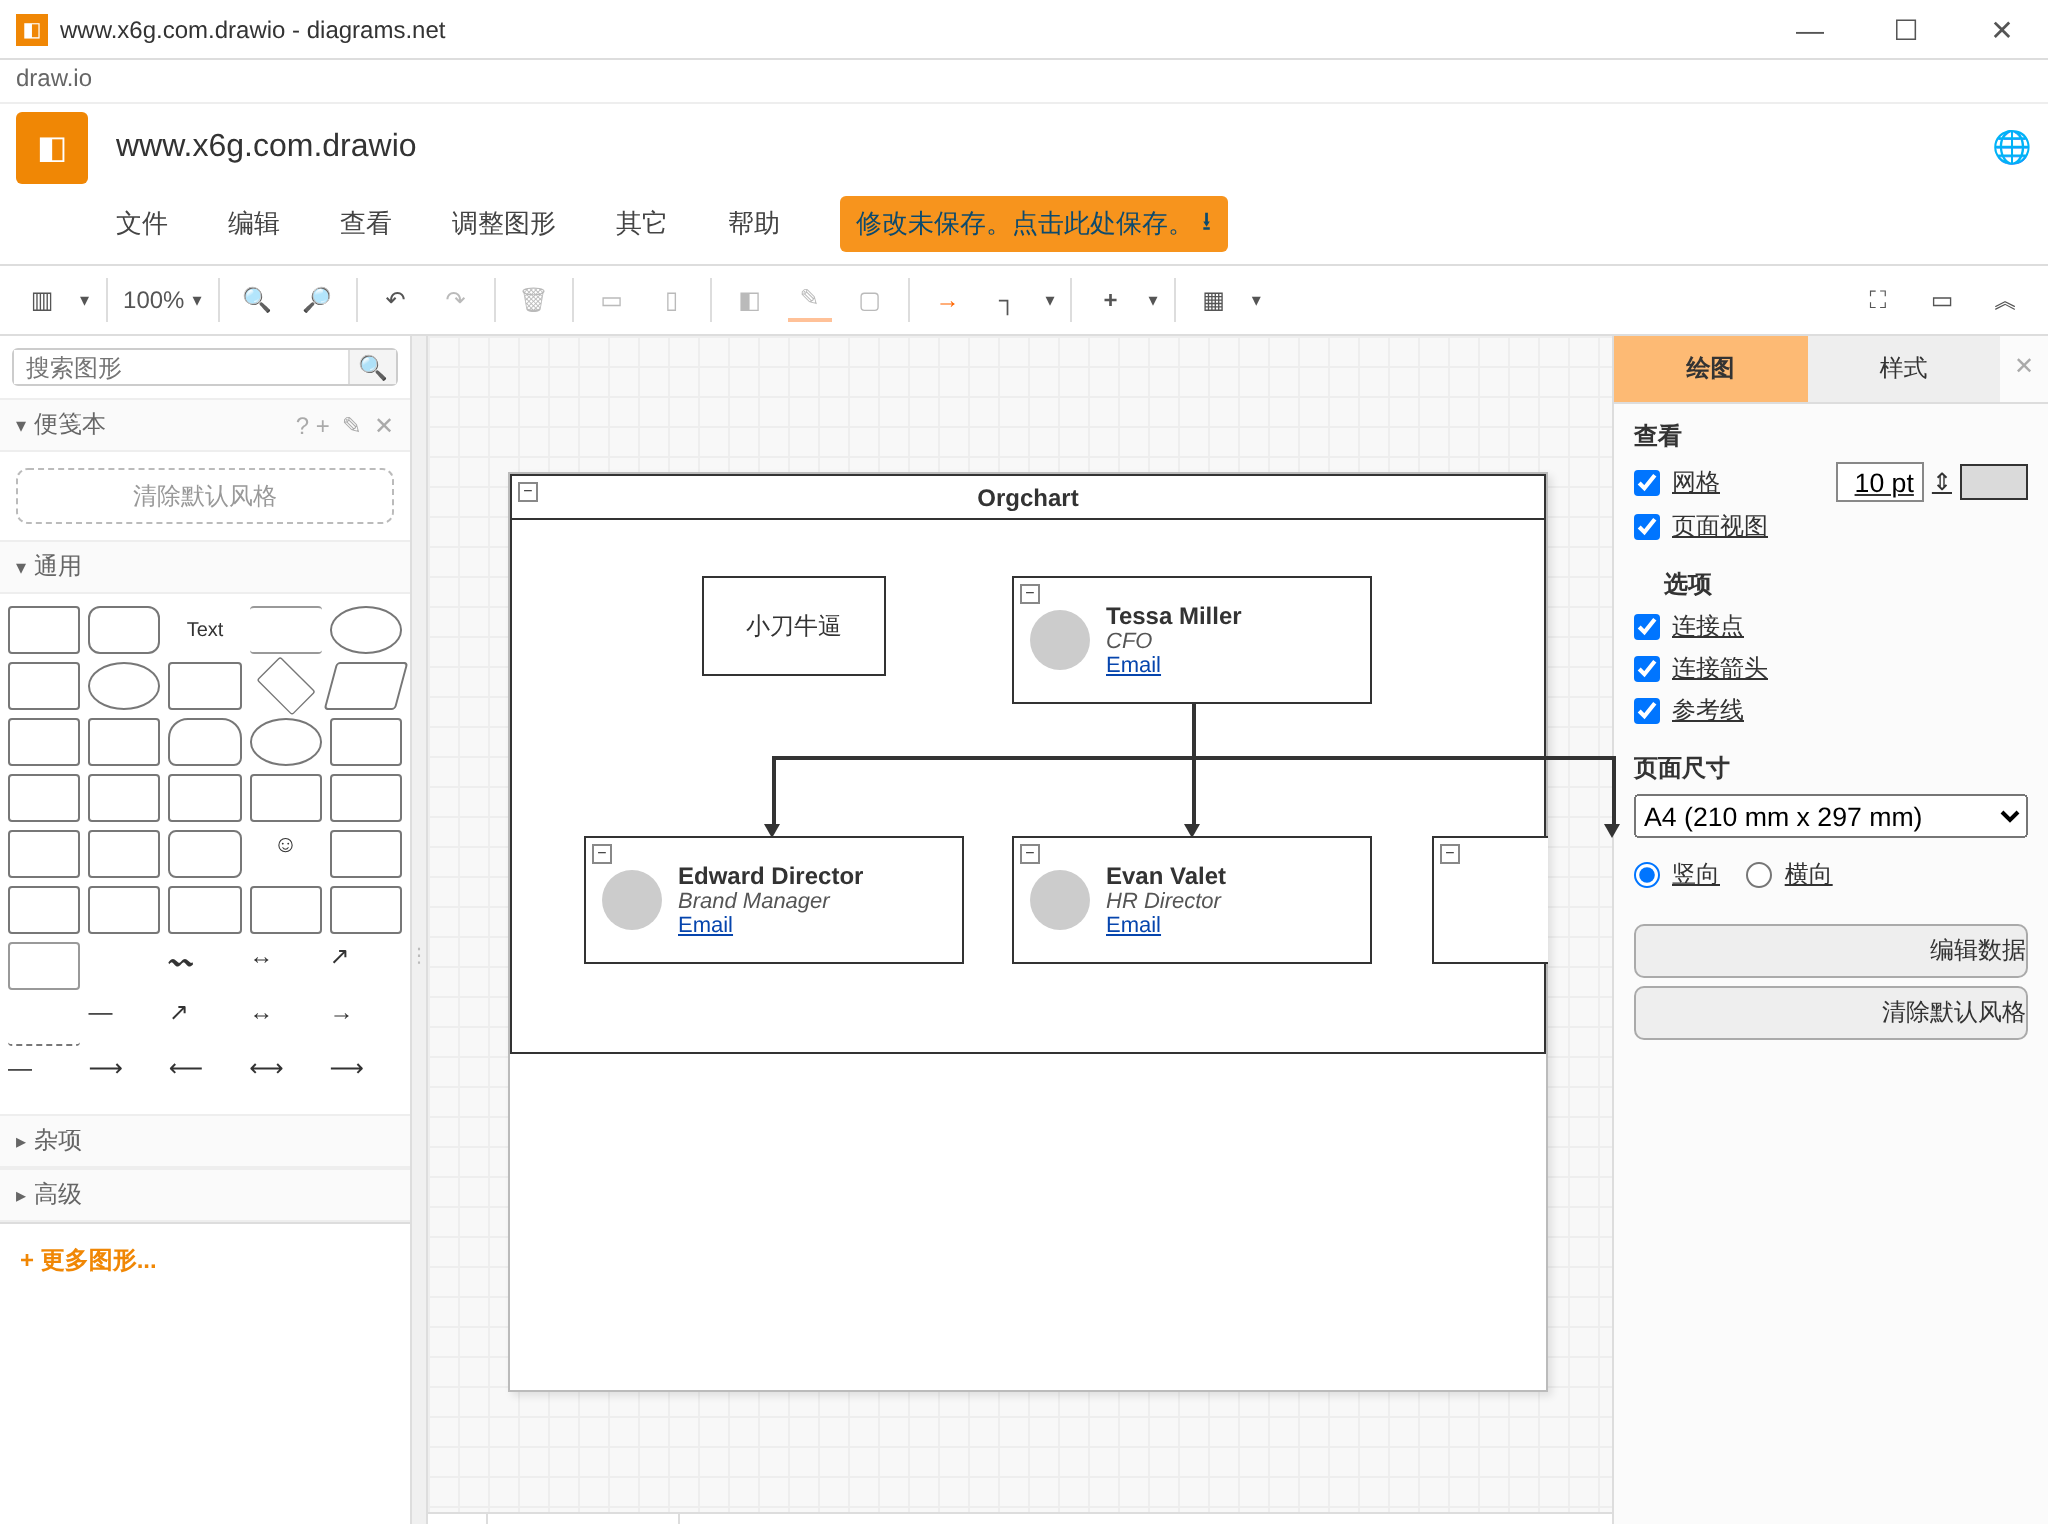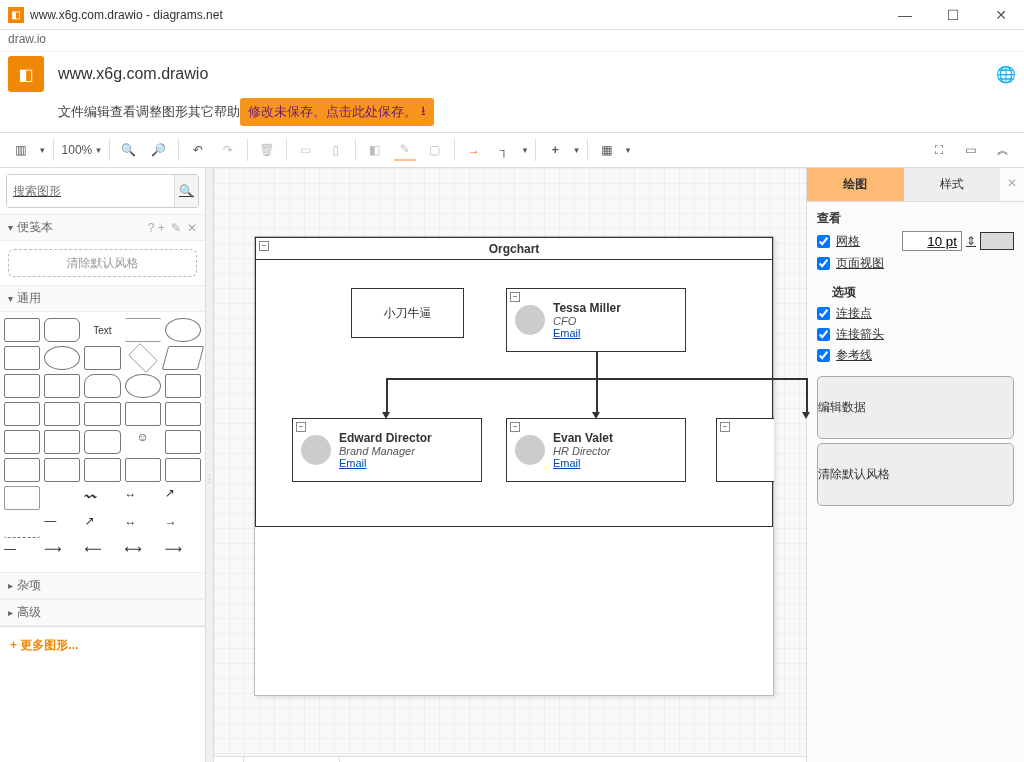--- a/index.html
+++ b/index.html
@@ -10,32 +10,32 @@
 .titlebar .winbtns { margin-left:auto; display:flex; gap:18px; color:#555; font-size:14px;}
 .winbtn{width:30px;text-align:center;}
 
 .filebar { height:22px; padding:2px 8px; color:#666; border-bottom:1px solid #eee; font-size:12px;}
 
 .header { display:flex; align-items:center; padding:4px 8px 0 8px; }
 .logo { width:36px;height:36px;background:#f08705;border-radius:3px;display:flex;align-items:center;justify-content:center;color:#fff;font-size:16px;margin-right:14px;}
 .fname { font-size:16px; color:#333; }
 .globe { margin-left:auto; color:#999; font-size:16px;}
 
-.menubar { display:flex; align-items:center; gap:0; padding:6px 92px 6px 58px; font-size:13px; color:#444;}
-.menubar .warn { background:#f7941d; color:#701a75; padding:3px 8px; border-radius:3px; display:flex; align-items:center; gap:4px;}
+.menubar { display:flex; align-items:center; gap:30px; padding:6px 92px 6px 58px; font-size:13px; color:#444;}
+.menubar .warn { background:#f7941d; color:#0c4a6e; padding:3px 8px; border-radius:3px; display:flex; align-items:center; gap:4px;}
 
 .toolbar { display:flex; align-items:center; gap:8px; height:36px; border-top:1px solid #ddd; border-bottom:1px solid #ddd; padding:0 10px; color:#555;}
 .toolbar .sep{width:1px;height:22px;background:#ddd;}
 .toolbar .zoom{display:flex;align-items:center;gap:4px;}
 .toolbar .right{margin-left:auto;display:flex;gap:10px;}
 .tbtn{display:inline-flex;align-items:center;justify-content:center;width:22px;height:22px;}
 
 .main { display:flex; height:620px; }
 .leftpanel { width:206px; border-right:1px solid #ddd; display:flex; flex-direction:column; background:#fff;}
-.search { display:flex; margin:6px; border:1px solid #ccc; border-radius:3px; height:34px;text-decoration:underline;}
+.search { display:flex; margin:6px; border:1px solid #ccc; border-radius:3px; height:19px;}
 .search input{flex:1;border:none;outline:none;padding:0 6px;font-size:12px;}
 .search .sbtn{width:26px;display:flex;align-items:center;justify-content:center;color:#888; border-left:1px solid #ddd; background:#f4f4f4;}
 
 .section-hdr { display:flex; align-items:center; padding:4px 8px; border-top:1px solid #eee; border-bottom:1px solid #eee; font-size:12px; color:#666; background:#fafafa;}
 .section-hdr .tri{margin-right:4px;font-size:10px;}
 .section-hdr .r{margin-left:auto;color:#aaa;font-size:12px;display:flex;gap:6px;}
 
 .dropzone { margin:8px; border:1px dashed #bbb; border-radius:6px; height:28px; display:flex; align-items:center; justify-content:center; color:#999;}
 
 .shapes { padding:6px 4px; display:grid; grid-template-columns:repeat(5,1fr); gap:4px; }
@@ -62,24 +62,24 @@
 .nemail{color:#0645ad;text-decoration:underline;font-size:11px;}
 
 .rightpanel{width:218px;border-left:1px solid #ddd;display:flex;flex-direction:column;background:#fbfbfb;}
 .tabs{display:flex;border-bottom:1px solid #ddd;}
 .tab{flex:1;text-align:center;padding:8px 0;background:#eee;cursor:pointer;}
 .tab.active{background:#fdba74;font-weight:bold;}
 .tabx{width:24px;text-align:center;padding:8px 0;color:#aaa;}
 .panelbody{padding:8px 10px;font-size:12px;}
 .panelbody .grp{margin-bottom:12px;}
 .panelbody label{display:flex;align-items:center;gap:6px;margin:4px 0;text-decoration:underline;}
-.numinp{width:60px;height:20px;text-align:right;padding:0 4px;border:1px solid #888;background:#fff;}
+.numinp{width:44px;height:20px;text-align:right;padding:0 4px;border:1px solid #888;background:#fff;}
 .swatch{width:34px;height:18px;border:1px solid #333;background:#dadada;display:inline-block;}
 .btn{border:1px solid #aaa;background:#eee;padding:3px 12px;border-radius:3px;display:inline-block;}
-.widebtn{display:block;width:100%;border:1px solid #aaa;background:#eee;border-radius:5px;padding:22px 0;margin:4px 0;text-align:left;}
+.widebtn{display:block;width:100%;border:1px solid #aaa;background:#eee;border-radius:5px;padding:4px 0;margin:4px 0;text-align:right;}
 select.ps{width:100%;height:22px;}
 
 .footer{position:absolute;left:0;right:0;bottom:0;height:32px;border-top:1px solid #ddd;display:flex;align-items:center;background:#fff;}
 .footer .dots{width:30px;text-align:center;color:#aaa;border-right:1px solid #ddd;height:100%;display:flex;align-items:center;justify-content:center;}
 .footer .pagetab{padding:0 28px;font-weight:bold;color:#2a8a3a;border-right:1px solid #ddd;height:100%;display:flex;align-items:center;}
 .conn{position:absolute;background:#333;}
 .arrow{position:absolute;width:0;height:0;border-left:4px solid transparent;border-right:4px solid transparent;border-top:7px solid #333;}
 .splitter{width:8px;background:#f0f0f0;border-right:1px solid #ddd;display:flex;align-items:center;justify-content:center;color:#bbb;font-size:10px;}
 </style>
 </head>
@@ -239,21 +239,21 @@
 
   <div class="splitter">⋮</div>
 
   <div class="canvas-wrap">
     <div class="grid"></div>
     <div class="page">
       <div class="orgbox">
         <div class="foldicon">−</div>
         <div class="orgtitle">Orgchart</div>
 
-        <div class="node" style="left:95px;top:50px;width:113px;height:50px;display:flex;align-items:center;justify-content:center;">
+        <div class="node" style="left:95px;top:50px;width:92px;height:50px;display:flex;align-items:center;justify-content:center;">
           <span>小刀牛逼</span>
         </div>
 
         <div class="node" style="left:250px;top:50px;width:180px;height:64px;padding:6px 8px;display:flex;align-items:center;">
           <div class="fi">−</div>
           <span class="avatar"></span>
           <div>
             <div class="nname">Tessa Miller</div>
             <div class="ntitle">CFO</div>
             <div class="nemail">Email</div>
@@ -333,18 +333,33 @@
         <label>
             <input type="checkbox" checked="" style="">
             <span>连接箭头</span>
           </label>
         <label>
             <input type="checkbox" checked="" style="">
             <span>参考线</span>
           </label>
       </div>
       <div class="grp">
+        <div style="font-weight:bold;margin-bottom:4px;">页面尺寸</div>
+        <select class="ps"><option>A4 (210 mm x 297 mm)</option></select>
+        <div style="margin-top:6px;">
+          <label style="display:inline-flex;">
+              <input type="radio" checked="" name="o" style="">
+              <span>竖向</span>
+            </label>
+          &nbsp;&nbsp;
+          <label style="display:inline-flex;">
+              <input type="radio" name="o" style="">
+              <span>横向</span>
+            </label>
+        </div>
+      </div>
+      <div class="grp">
         <div class="widebtn">编辑数据</div>
         <div class="widebtn">清除默认风格</div>
       </div>
     </div>
   </div>
 </div>
 
 </body></html>

